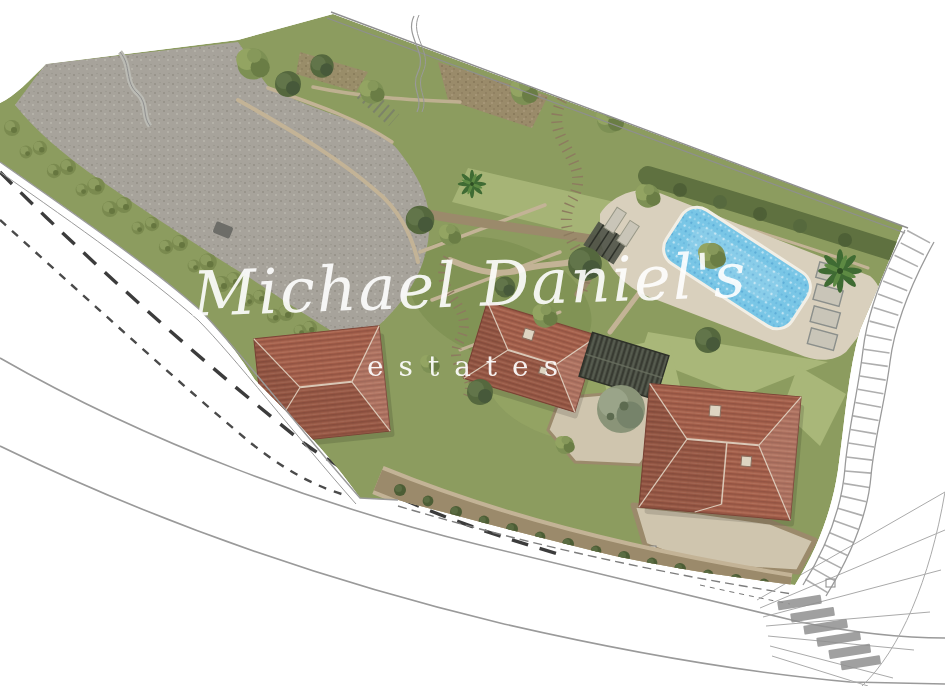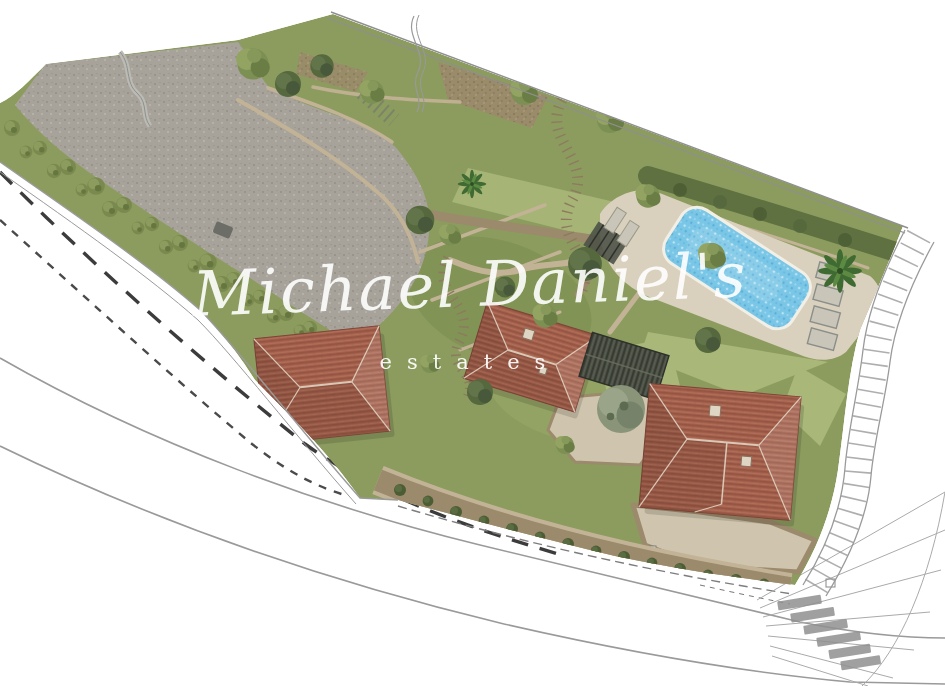--- a/index.html
+++ b/index.html
@@ -5,21 +5,21 @@
   :root{ --bg:#ffffff; }
   html,body{margin:0;padding:0;background:var(--bg);}
   #stage{position:relative;width:945px;height:686px;overflow:hidden;background:var(--bg);
          font-family:"DejaVu Serif",serif;}
   #plan{position:absolute;left:0;top:0;}
   .wm-script{position:absolute;left:135px;top:248px;width:670px;text-align:center;
     font-family:"DejaVu Serif",serif;font-style:italic;font-weight:400;font-size:62px;
     color:var(--watermark);opacity:.9;transform:rotate(-2deg);letter-spacing:2px;
     pointer-events:none;white-space:nowrap;}
   .wm-sub{position:absolute;left:285px;top:350px;width:370px;text-align:center;
-    font-family:"DejaVu Serif",serif;font-size:21px;color:var(--watermark);opacity:.92;
+    font-family:"DejaVu Serif",serif;font-size:28px;color:var(--watermark);opacity:.92;
     letter-spacing:15px;pointer-events:none;}
 </style>
 </head>
 <body>
 
 <div id="stage">
 
 <svg id="plan" width="945" height="686" viewBox="0 0 945 686" xmlns="http://www.w3.org/2000/svg">
 
   <defs>

